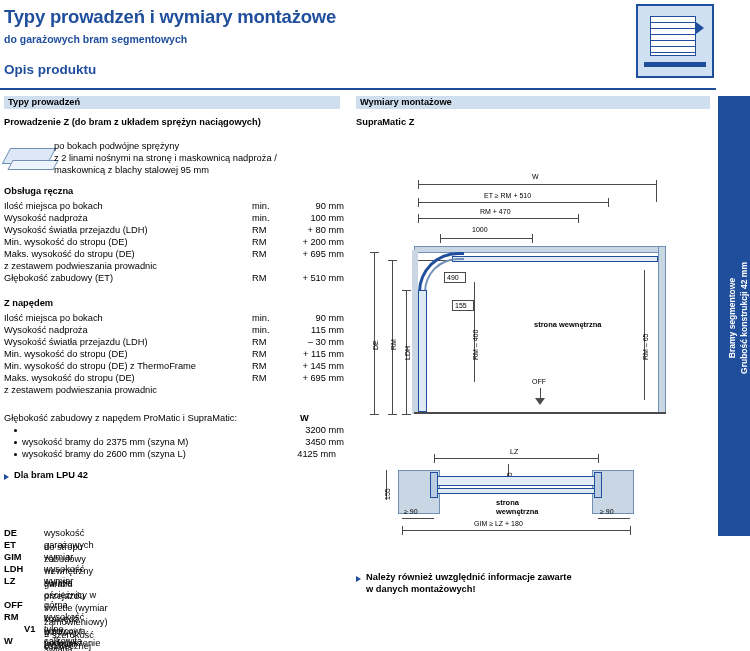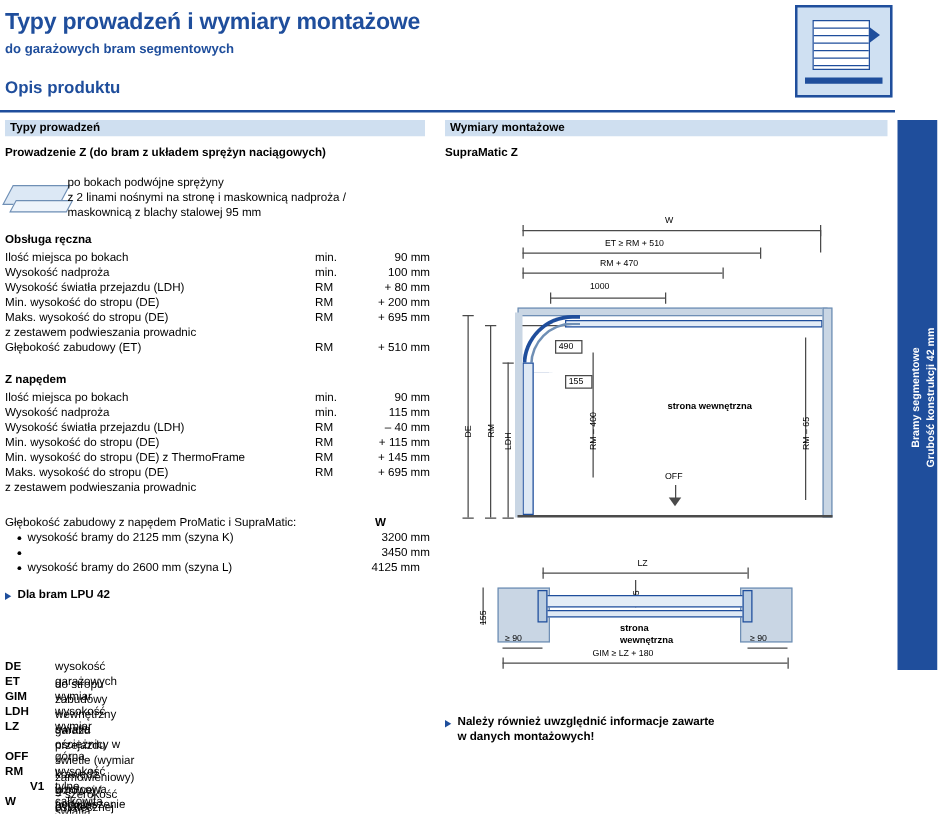--- a/index.html
+++ b/index.html
@@ -129,44 +129,44 @@
   <div class="row" style="left:4px;top:312px;">Ilość miejsca po bokach</div>
   <div class="rm" style="left:252px;top:312px;">min.</div>
   <div class="val" style="left:248px;top:312px;width:96px;">90 mm</div>
 
   <div class="row" style="left:4px;top:324px;">Wysokość nadproża</div>
   <div class="rm" style="left:252px;top:324px;">min.</div>
   <div class="val" style="left:248px;top:324px;width:96px;">115 mm</div>
 
   <div class="row" style="left:4px;top:336px;">Wysokość światła przejazdu  (LDH)</div>
   <div class="rm" style="left:252px;top:336px;">RM</div>
-  <div class="val" style="left:248px;top:336px;width:96px;">– 40 mm</div>
+  <div class="val" style="left:248px;top:336px;width:96px;">– 30 mm</div>
 
   <div class="row" style="left:4px;top:348px;">Min. wysokość do stropu (DE)</div>
   <div class="rm" style="left:252px;top:348px;">RM</div>
   <div class="val" style="left:248px;top:348px;width:96px;">+ 115 mm</div>
 
   <div class="row" style="left:4px;top:360px;">Min. wysokość do stropu (DE) z ThermoFrame</div>
   <div class="rm" style="left:252px;top:360px;">RM</div>
   <div class="val" style="left:248px;top:360px;width:96px;">+ 145 mm</div>
 
   <div class="row" style="left:4px;top:372px;">Maks. wysokość do stropu (DE)</div>
   <div class="rm" style="left:252px;top:372px;">RM</div>
   <div class="val" style="left:248px;top:372px;width:96px;">+ 695 mm</div>
 
   <div class="row" style="left:4px;top:384px;">z zestawem podwieszania prowadnic</div>
 
   <div class="row" style="left:4px;top:412px;">Głębokość zabudowy z napędem ProMatic i SupraMatic:</div>
   <div class="row b" style="left:300px;top:412px;">W</div>
 
   <div class="dot" style="left:14px;top:429px;"></div>
-  <div class="row" style="left:22px;top:424px;">wysokość bramy do 2125 mm (szyna K)</div>
   <div class="val" style="left:248px;top:424px;width:96px;">3200 mm</div>
 
   <div class="dot" style="left:14px;top:441px;"></div>
+  <div class="row" style="left:22px;top:436px;">wysokość bramy do 2375 mm (szyna M)</div>
   <div class="val" style="left:248px;top:436px;width:96px;">3450 mm</div>
 
   <div class="dot" style="left:14px;top:453px;"></div>
   <div class="row" style="left:22px;top:448px;">wysokość bramy do 2600 mm (szyna L)</div>
   <div class="val" style="left:240px;top:448px;width:96px;">4125 mm</div>
 
   <div class="tri" style="left:4px;top:474px;"></div>
   <div class="row b" style="left:14px;top:469px;">Dla bram LPU 42</div>
 
   <div class="legend" style="left:4px;top:527px;">

